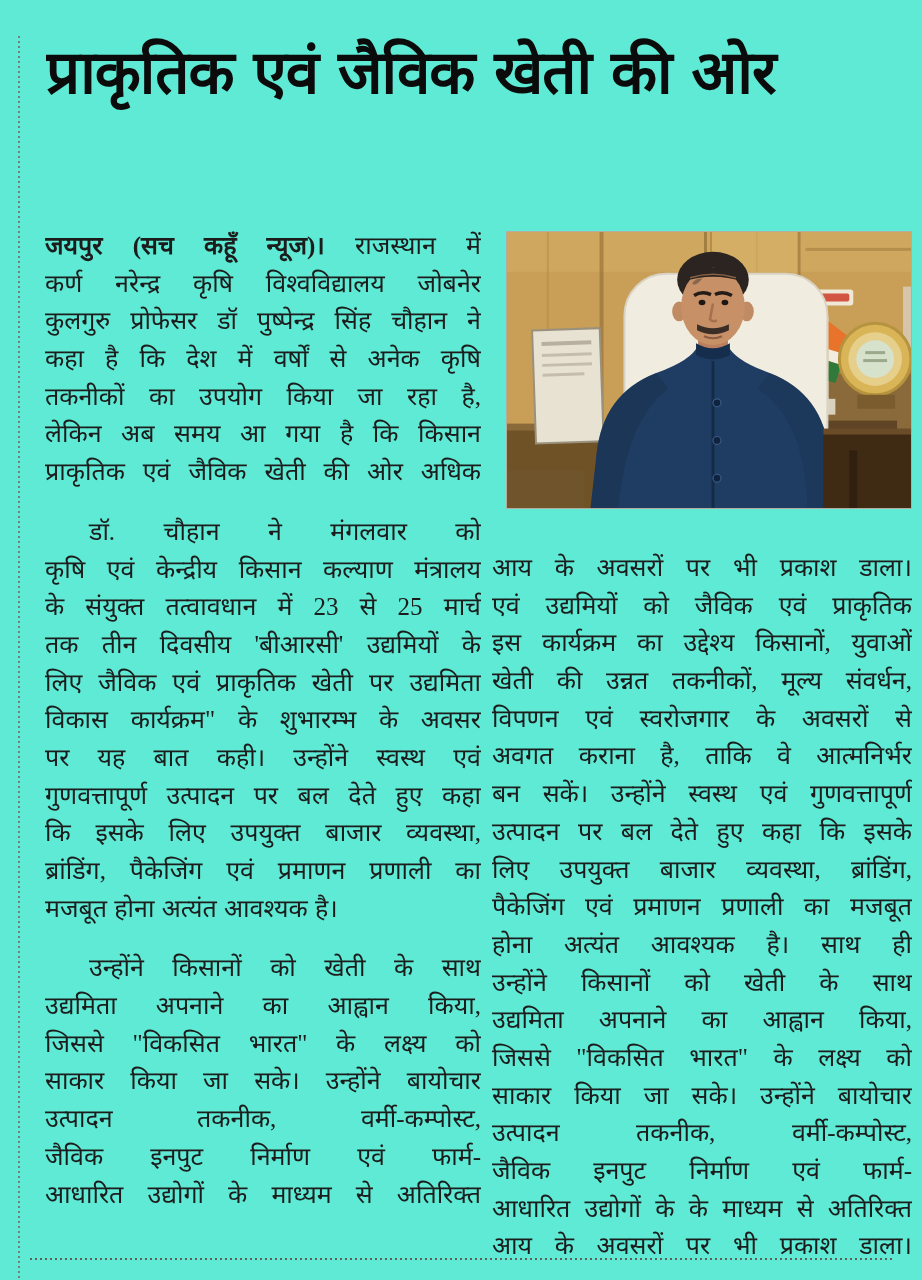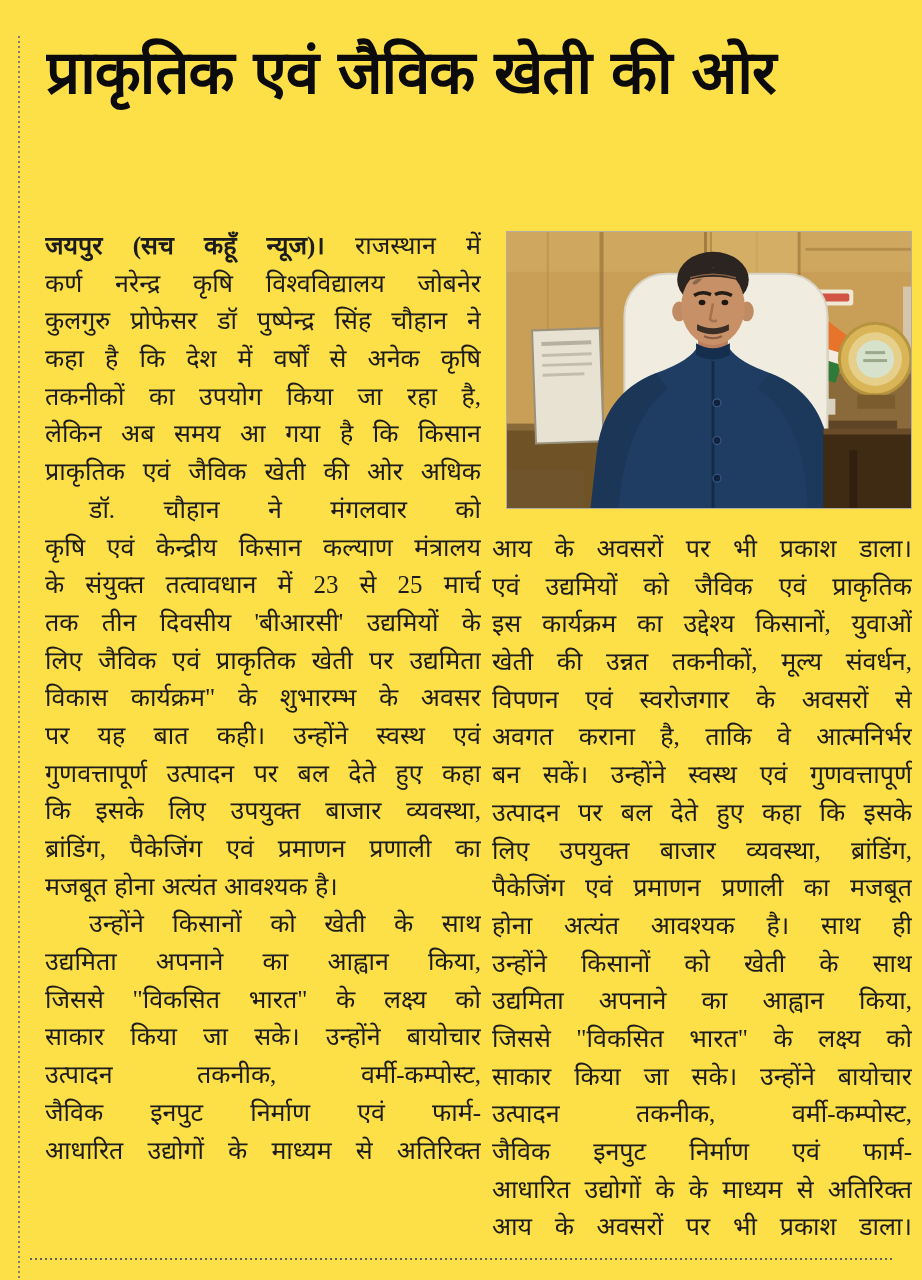--- a/index.html
+++ b/index.html
@@ -1,20 +1,20 @@
 <!DOCTYPE html>
 <html lang="hi"><head>
 <meta charset="utf-8">
 <style>
   * { margin:0; padding:0; box-sizing:border-box; }
   html,body { width:922px; }
   body { font-family:"DejaVu Sans", sans-serif; background:#e9e7e3; }
   .page {
     position:relative; width:922px; height:1280px;
-    background:#fde047; overflow:hidden; color:#1a1a1a;
+    background:#5eead4; overflow:hidden; color:#1a1a1a;
   }
   
   .v-dotted {
     position:absolute; left:18px; top:36px; width:2px; height:1244px;
     background:repeating-linear-gradient(to bottom,#7b7b78 0 2px,transparent 2px 5px);
   }
   .h-dotted {
     position:absolute; left:30px; top:1258px; width:862px; height:2px;
     background:repeating-linear-gradient(to right,#5f5f5c 0 2px,transparent 2px 5px);
   }
@@ -27,28 +27,28 @@
   .headline .hl-line {
     display:block; height:88px; line-height:88px; font-size:60px;
     overflow:hidden; white-space:nowrap;
   }
   
   .col {
     position:absolute; font-size:25px; color:#1c1c1c;
     font-family:Liberation Serif, serif;
   }
   .col1 { left:45px;  top:227px; width:436px; }
-  .col2 { left:492px; top:530px; width:420px; }
+  .col2 { left:492px; top:549px; width:420px; }
   .line {
     display:block; height:37.7px; line-height:37.7px;
     text-align:justify; text-align-last:justify;
     overflow:hidden; word-spacing:1px;
   }
   .line.endline { text-align-last:left; }
-  .line.indent  { text-indent:44px; }
+  .line.indent  { text-indent:44px;margin-top:22px; }
   .line b { font-weight:700; }
   
   .photo {
     position:absolute; left:506px; top:231px; width:406px; height:278px;
     border:1px solid #b5ad9f; background:#c99f58;
   }
   .photo svg { display:block; width:100%; height:100%; }
 </style>
 </head>
 <body>

